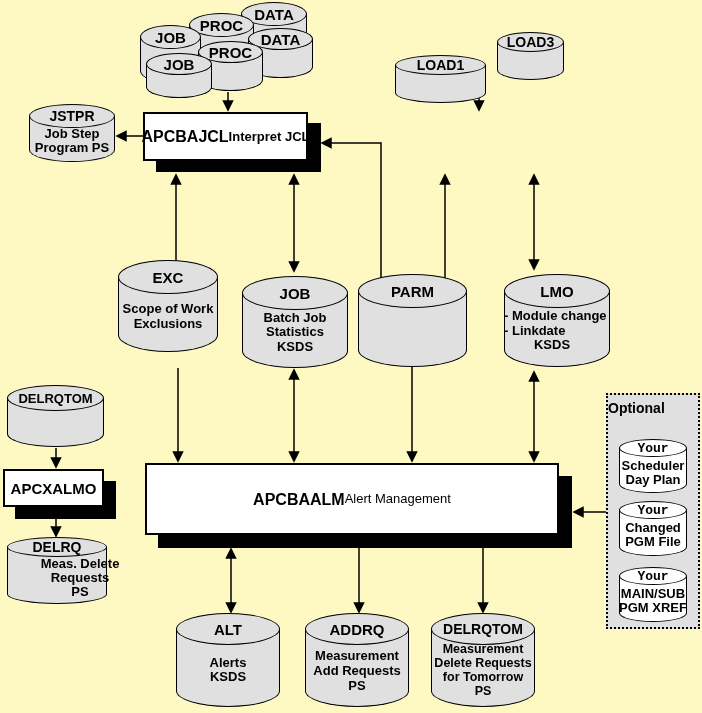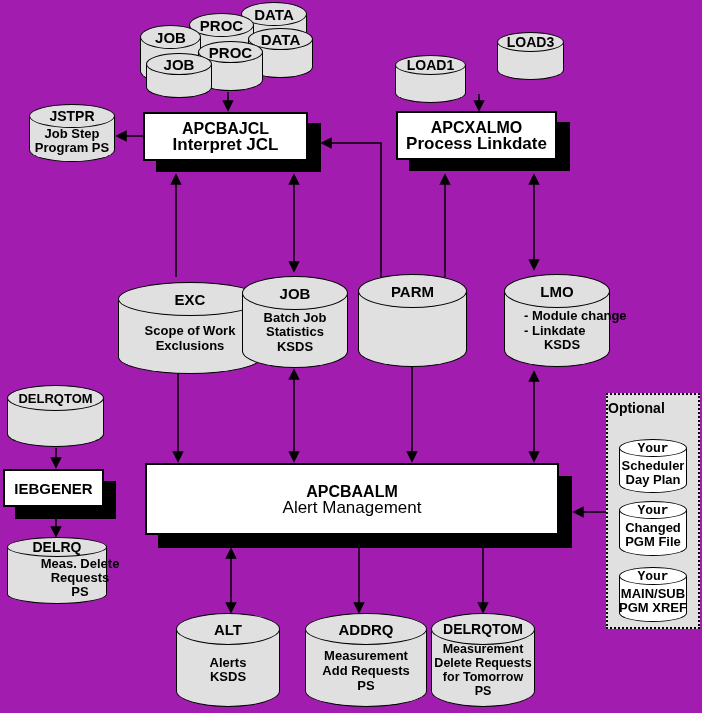--- a/index.html
+++ b/index.html
@@ -1,18 +1,18 @@
 <!DOCTYPE html>
 <html><head>
 <meta charset="utf-8">
 <style>
   html,body { margin:0; padding:0; background:#fff; }
   .canvas {
     position:relative; width:702px; height:713px; overflow:hidden;
-    background:#a21caf; font-family:"Liberation Sans", sans-serif; color:#000;
+    background:#fef9c3; font-family:"Liberation Sans", sans-serif; color:#000;
   }
   .layer { position:absolute; left:0; top:0; width:702px; height:713px; }
   svg.layer { z-index:1; }
 
   
   .cyl { position:absolute; z-index:2; --ry:15px; --fill:#e0e0e0; }
   .cyl .cb {
     position:absolute; left:0; right:0; top:var(--ry); bottom:0;
     background:var(--fill); border:1.6px solid #000; border-top:none;
     border-radius:0 0 50% 50% / 0 0 var(--ry) var(--ry); box-sizing:border-box;
@@ -29,32 +29,32 @@
   }
   .cyl-lines {
     position:absolute; left:0; right:0;
     top:calc(var(--ry)*2 - 2px); bottom:calc(var(--ry) - 6px);
     display:flex; flex-direction:column; align-items:center; justify-content:center;
     font-weight:bold; font-size:13px; line-height:14.5px; z-index:3;
     text-align:center; white-space:nowrap;
   }
   .t14 .cyl-title { font-size:14px; }
   .t13 .cyl-title { font-size:13px; }
-  .lmo-lines { align-items:flex-start; padding-left:20px; text-align:left; }
+  .lmo-lines { align-items:flex-start; padding-left:0; text-align:left; }
   .lmo-lines .self-center { align-self:center; padding-right:10px; }
 
   
   .pbox {
     position:absolute; z-index:2; background:#fff; border:2px solid #000;
     box-shadow:13px 11px 0 #000; box-sizing:border-box;
-    display:flex; flex-direction:column; align-items:center; justify-content:center;
+    display:flex; flex-direction:row; align-items:center; justify-content:center;
     text-align:center; white-space:nowrap;
   }
   .pbox .t1 { font-weight:bold; font-size:16px; line-height:17px; }
-  .pbox .t2 { font-weight:bold; font-size:17px; line-height:16px; }
+  .pbox .t2 { font-weight:bold; font-size:13px; line-height:16px; }
   .pbox .plain { font-weight:normal; }
 
   
   .opt {
     position:absolute; left:606px; top:393px; width:94px; height:236px;
     background:#e0e0e0; border:2px dotted #000; box-sizing:border-box; z-index:2;
   }
   .opt-title { text-align:left; font-weight:bold; font-size:14px; margin-top:5px; }
   .opt .cyl-title { font-size:13px;font-family:Liberation Mono, monospace; }
   .opt .cyl-lines { font-size:13px; line-height:14px; }
@@ -173,47 +173,43 @@
     <div class="cb"></div>
       <div class="ct"></div>
     <div class="cyl-title">JOB</div>
   </div>
 
   <div class="cyl t14" style="left:497px;top:32px;width:67px;height:48px;--ry:10px;">
     <div class="cb"></div>
       <div class="ct"></div>
     <div class="cyl-title">LOAD3</div>
   </div>
-  <div class="cyl t14" style="left:395px;top:55px;width:71px;height:48px;--ry:10px;">
+  <div class="cyl t14" style="left:395px;top:55px;width:91px;height:48px;--ry:10px;">
     <div class="cb"></div>
       <div class="ct"></div>
     <div class="cyl-title">LOAD1</div>
   </div>
 
   <div class="cyl t14" style="left:29px;top:104px;width:86px;height:58px;--ry:12px;">
     <div class="cb"></div>
       <div class="ct"></div>
     <div class="cyl-title">JSTPR</div>
     <div class="cyl-lines" style="line-height:14px;">
       <span>Job Step</span>
       <span>Program PS</span>
     </div>
   </div>
 
   <div class="pbox" style="left:143px;top:112px;width:165px;height:49px;">
     <div class="t1">APCBAJCL</div>
     <div class="t2">Interpret JCL</div>
   </div>
 
-  <div class="pbox" style="left:396px;top:111px;width:161px;height:49px;">
-    <div class="t1">APCXALMO</div>
-    <div class="t2">Process Linkdate</div>
-  </div>
-
-  <div class="cyl" style="left:118px;top:282px;width:100px;height:92px;padding-left:44px;--ry:17px;">
+
+  <div class="cyl" style="left:118px;top:260px;width:100px;height:92px;--ry:17px;">
     <div class="cb"></div>
       <div class="ct"></div>
     <div class="cyl-title">EXC</div>
     <div class="cyl-lines">
       <span>Scope of Work</span>
       <span>Exclusions</span>
     </div>
   </div>
   <div class="cyl" style="left:242px;top:276px;width:106px;height:92px;--ry:17px;">
     <div class="cb"></div>
@@ -241,21 +237,21 @@
     </div>
   </div>
 
   <div class="cyl t13" style="left:7px;top:385px;width:97px;height:62px;--ry:13px;">
     <div class="cb"></div>
       <div class="ct"></div>
     <div class="cyl-title">DELRQTOM</div>
   </div>
 
   <div class="pbox" style="left:3px;top:469px;width:101px;height:38px;box-shadow:12px 12px 0 #000;">
-    <div class="t1" style="font-size:15px;">IEBGENER</div>
+    <div class="t1" style="font-size:15px;">APCXALMO</div>
   </div>
 
   <div class="cyl t14" style="left:7px;top:537px;width:100px;height:67px;--ry:10px;">
     <div class="cb"></div>
       <div class="ct"></div>
     <div class="cyl-title">DELRQ</div>
     <div class="cyl-lines" style="line-height:14px;padding-left:46px;">
       <span>Meas. Delete</span>
       <span>Requests</span>
       <span>PS</span>
@@ -300,21 +296,21 @@
 
   <div class="cyl" style="left:176px;top:613px;width:104px;height:94px;--ry:16px;">
     <div class="cb"></div>
       <div class="ct"></div>
     <div class="cyl-title">ALT</div>
     <div class="cyl-lines">
       <span>Alerts</span>
       <span>KSDS</span>
     </div>
   </div>
-  <div class="cyl" style="left:305px;top:613px;width:104px;height:94px;padding-left:18px;--ry:16px;">
+  <div class="cyl" style="left:305px;top:613px;width:104px;height:94px;--ry:16px;">
     <div class="cb"></div>
       <div class="ct"></div>
     <div class="cyl-title">ADDRQ</div>
     <div class="cyl-lines" style="line-height:15px;">
       <span>Measurement</span>
       <span>Add Requests</span>
       <span>PS</span>
     </div>
   </div>
   <div class="cyl t14" style="left:431px;top:613px;width:104px;height:94px;--ry:16px;">

